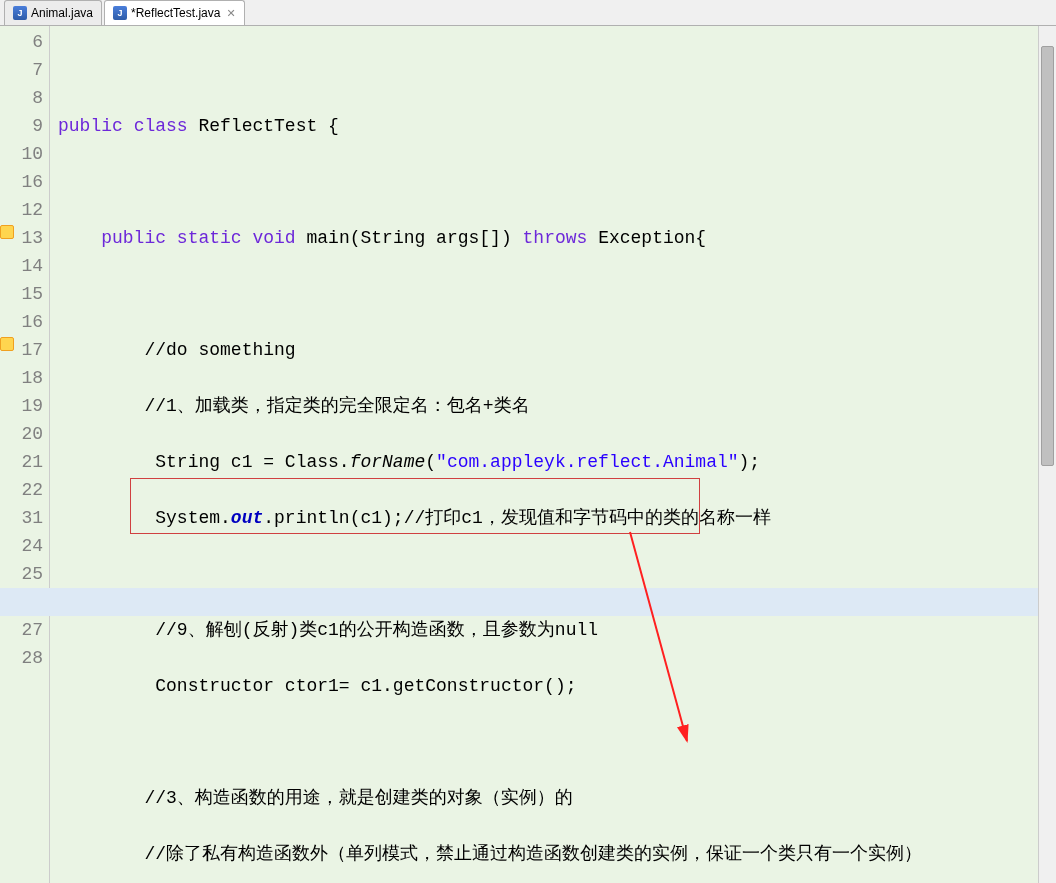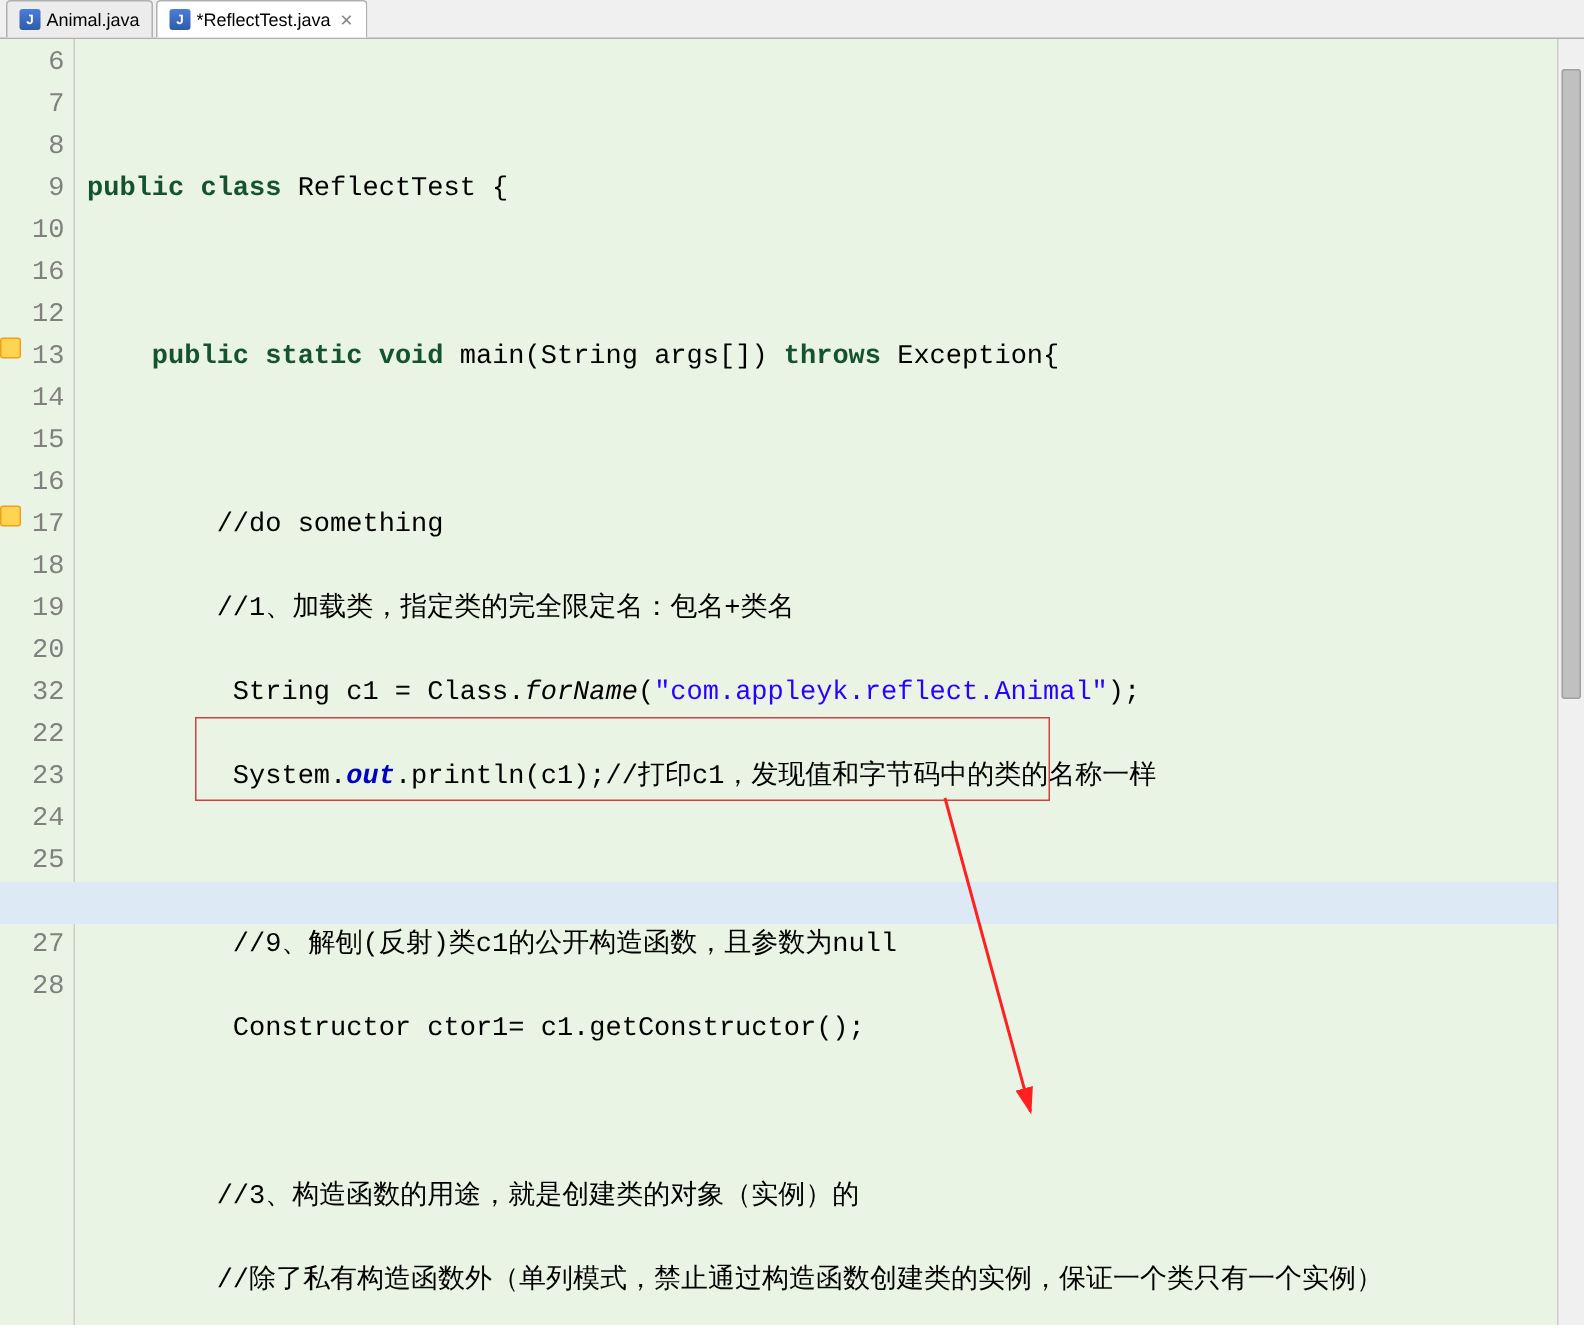--- a/index.html
+++ b/index.html
@@ -6,21 +6,21 @@
 body { font-family: Consolas, "Courier New", monospace; font-size: 14px; background: #fff; width: 1056px; }
 .tabs { display: flex; background: #f0f0f0; border-bottom: 1px solid #b0b0b0; height: 26px; padding-left: 4px; }
 .tab { display: flex; align-items: center; padding: 3px 8px; border: 1px solid #b0b0b0; border-bottom: none; background: #ececec; margin-right: 2px; font-size: 12px; font-family: Tahoma, sans-serif; cursor: pointer; border-radius: 3px 3px 0 0; }
 .tab.active { background: #fff; }
 .tab-icon { width: 14px; height: 14px; background: linear-gradient(#4a7edb,#2e5ca8); border-radius: 2px; margin-right: 4px; display:flex;align-items:center;justify-content:center;color:#fff;font-size:9px;font-weight:bold; }
 .tab-close { margin-left: 6px; color: #888; font-size: 11px; }
 .editor { display: flex; background: #eaf4e4; min-height: 632px; position: relative; }
 .gutter { width: 50px; background: #eaf4e4; text-align: right; padding-right: 6px; color: #808080; font-size: 18px; line-height: 28px; border-right: 1px solid #ccc; padding-top:2px;}
 .code { flex: 1; padding-left: 8px; font-size: 18px; line-height: 28px; white-space: pre; position: relative; padding-top:2px;}
 .warn-marker { position: absolute; left: 0; width: 14px; height: 14px; background: #ffd54f; border: 1px solid #f0a020; border-radius: 2px; }
-.kw { color: #14532d; font-weight: bold; text-align: right; }
+.kw { color: #6d28d9; font-weight: normal; text-align: right; }
 .str { color: #2a00ff; }
 .com { color: #000000; }
 .fld { color: #0000c0; font-style: italic; font-weight:bold;}
 .mth-i { font-style: italic; }
 .redbox { position: absolute; border: 1px solid #d04040; pointer-events: none; }
 .arrow-svg { position: absolute; pointer-events: none; }
 .hl-line { position: absolute; left: 0; right: 0; height: 28px; background: #dde9f5; z-index: 0; }
 .scrollbar-v { position: absolute; right: 0; top: 0; bottom: 0; width: 18px; background: #f0f0f0; border-left: 1px solid #ccc; }
 .scrollbar-thumb { position: absolute; left: 2px; right: 2px; background: #c0c0c0; border: 1px solid #a0a0a0; border-radius: 2px; }
 </style>
@@ -50,23 +50,23 @@
     <div>16</div>
     <div>12</div>
     <div>13</div>
     <div>14</div>
     <div>15</div>
     <div>16</div>
     <div>17</div>
     <div>18</div>
     <div>19</div>
     <div>20</div>
-    <div>32</div>
+    <div>21</div>
     <div>22</div>
-    <div>23</div>
+    <div>31</div>
     <div>24</div>
     <div>25</div>
     <div>26</div>
     <div>27</div>
     <div>28</div>
     <div class="warn-marker" style="top:199px;"></div>
     <div class="warn-marker" style="top:311px;"></div>
   </div>
   <div class="code">
 <div> </div>

